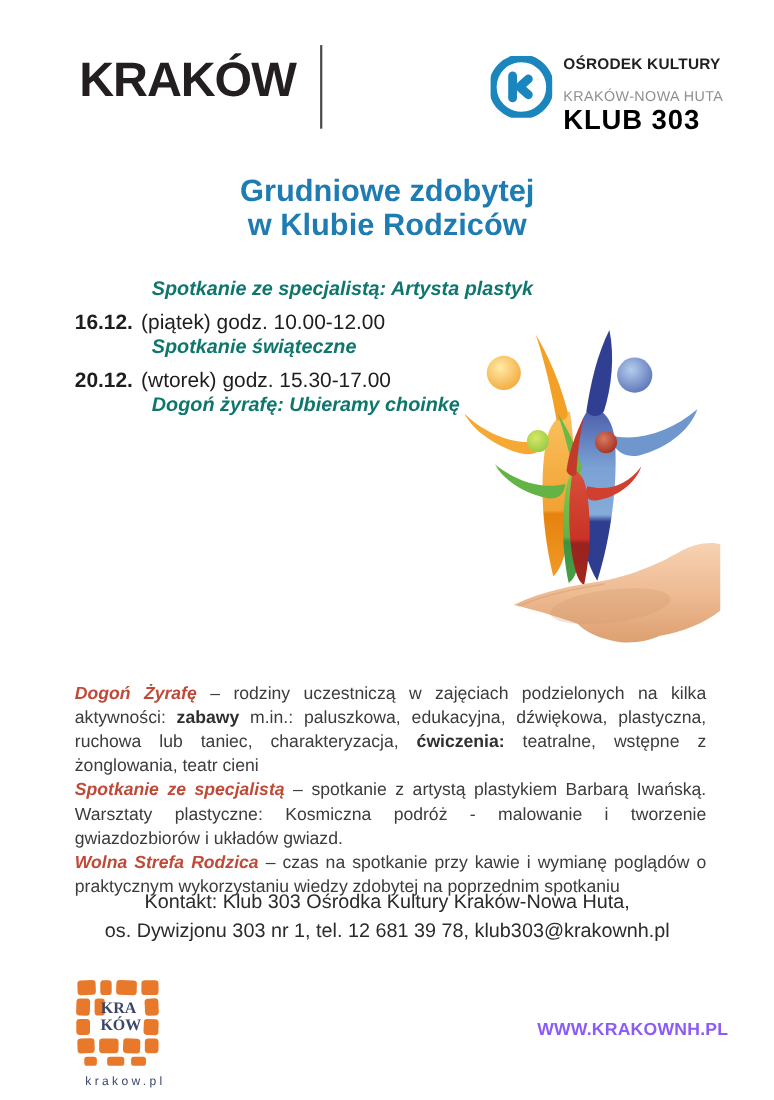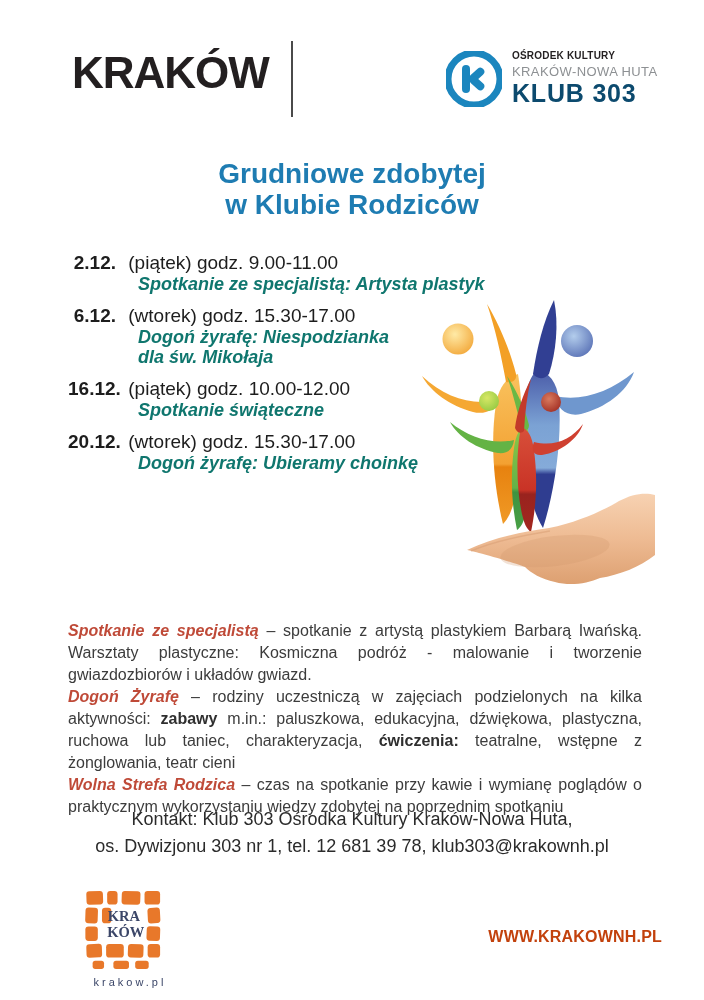--- a/index.html
+++ b/index.html
@@ -11,23 +11,23 @@
   
   .wordmark {
     position:absolute; left:72px; top:48px;
     font-size:44px; font-weight:700; letter-spacing:-1px; color:#231f20;text-align:center;
   }
   .header-divider {
     position:absolute; left:291px; top:41px; width:2px; height:76px; background:#4a4a4a;
   }
   .org-logo { position:absolute; left:446px; top:51px; width:56px; height:56px; }
   .org-text { position:absolute; left:512px; top:51px; line-height:1; }
-  .org-line1 { font-size:10px; font-weight:700; color:#231f20; letter-spacing:0.2px; }
-  .org-line2 { font-size:13px; color:#8d9093; letter-spacing:0.4px; margin-top:4px; }
-  .org-line3 { font-size:25px; font-weight:700; color:#0c4a6e; letter-spacing:0.8px; margin-top:3px; }
+  .org-line1 { font-size:14px; font-weight:700; color:#231f20; letter-spacing:0.2px; }
+  .org-line2 { font-size:13px; color:#8d9093; letter-spacing:0.4px; margin-top:16px; }
+  .org-line3 { font-size:25px; font-weight:700; color:#000000; letter-spacing:0.8px; margin-top:3px; }
 
   
   .title {
     position:absolute; left:0; top:158px; width:704px; text-align:center;
     font-size:28px; font-weight:700; color:#1e7cb2; line-height:31px;
   }
 
   
   .events { position:absolute; left:68px; top:252px; width:420px; }
   .event { margin-bottom:11px; }
@@ -47,27 +47,27 @@
   .seg-lead { color:#bf4a38; font-weight:700; font-style:italic; }
   .seg-bold { font-weight:700; color:#2f2f2f; }
 
   
   .contact {
     position:absolute; left:0; top:806px; width:704px; text-align:center;
     font-size:18px; line-height:27px; color:#2b2b2b;
   }
 
   
-  .krakow-logo { position:absolute; left:78px; top:888px; width:104px; text-align:center; }
+  .krakow-logo { position:absolute; left:62px; top:888px; width:104px; text-align:center; }
   .krakow-logo-sub {
     font-size:11px; letter-spacing:3px; color:#3b4668; margin-top:2px; text-align:center;
   }
   .site-url {
     position:absolute; right:42px; top:928px;
-    font-size:16px; font-weight:700; color:#c2410c; letter-spacing:0.2px;
+    font-size:16px; font-weight:700; color:#8b5cf6; letter-spacing:0.2px;
   }
 </style>
 </head>
 <body>
 
 <div class="page">
 
   <div class="wordmark">KRAKÓW</div>
   <div class="header-divider"></div>
 
@@ -89,31 +89,21 @@
     <div class="org-line3">KLUB 303</div>
   </div>
 
   <div class="title">
     <div>Grudniowe zdobytej</div>
     <div>w Klubie Rodziców</div>
   </div>
 
   <div class="events" id="events-container">
       <div class="event">
-      <div class="event-head">
-        <span class="event-date">2.12.</span><span class="event-info"> (piątek) godz. 9.00-11.00</span>
-      </div>
     <div class="event-desc-line">Spotkanie ze specjalistą: Artysta plastyk</div>
-      </div>
-      <div class="event">
-      <div class="event-head">
-        <span class="event-date">6.12.</span><span class="event-info"> (wtorek) godz. 15.30-17.00</span>
-      </div>
-    <div class="event-desc-line">Dogoń żyrafę: Niespodzianka</div>
-        <div class="event-desc-line">dla św. Mikołaja</div>
       </div>
       <div class="event">
       <div class="event-head">
         <span class="event-date">16.12.</span><span class="event-info"> (piątek) godz. 10.00-12.00</span>
       </div>
     <div class="event-desc-line">Spotkanie świąteczne</div>
       </div>
       <div class="event">
       <div class="event-head">
         <span class="event-date">20.12.</span><span class="event-info"> (wtorek) godz. 15.30-17.00</span>
@@ -201,22 +191,22 @@
     </g>
 
     <g>
       <path d="M62,258 C88,245 118,240 144,236 C174,230 199,218 214,209 C227,202 240,200 250,203 L250,263 C235,275 214,283 195,286 C182,292 164,294 150,290 C136,287 126,281 120,275 C106,270 86,264 74,261 C67,259 63,258 62,258 Z" fill="url(#gradH)"></path>
       <ellipse cx="150" cy="259" rx="55" ry="15" fill="#d1966b" opacity="0.28" transform="rotate(-7 150 259)"></ellipse>
       <path d="M66,259 C92,248 120,243 145,239" fill="none" stroke="#d99f74" stroke-width="1.4" opacity="0.55"></path>
     </g>
   </svg>
 
   <div class="descriptions" id="descriptions-container">
+      <p><span class="seg-lead">Dogoń Żyrafę</span><span> – rodziny uczestniczą w zajęciach podzielonych na kilka aktywności: </span><span class="seg-bold">zabawy</span><span> m.in.: paluszkowa, edukacyjna, dźwiękowa, plastyczna, ruchowa lub taniec, charakteryzacja, </span><span class="seg-bold">ćwiczenia:</span><span> teatralne, wstępne z żonglowania, teatr cieni</span></p>
       <p><span class="seg-lead">Spotkanie ze specjalistą</span><span> – spotkanie z artystą plastykiem Barbarą Iwańską. Warsztaty plastyczne: Kosmiczna podróż - malowanie i tworzenie gwiazdozbiorów i układów gwiazd.</span></p>
-      <p><span class="seg-lead">Dogoń Żyrafę</span><span> – rodziny uczestniczą w zajęciach podzielonych na kilka aktywności: </span><span class="seg-bold">zabawy</span><span> m.in.: paluszkowa, edukacyjna, dźwiękowa, plastyczna, ruchowa lub taniec, charakteryzacja, </span><span class="seg-bold">ćwiczenia:</span><span> teatralne, wstępne z żonglowania, teatr cieni</span></p>
       <p><span class="seg-lead">Wolna Strefa Rodzica</span><span> – czas na spotkanie przy kawie i wymianę poglądów o praktycznym wykorzystaniu wiedzy zdobytej na poprzednim spotkaniu</span></p>
     </div>
 
   <div class="contact">
     <div>Kontakt: Klub 303 Ośrodka Kultury Kraków-Nowa Huta,</div>
     <div>os. Dywizjonu 303 nr 1, tel. 12 681 39 78, klub303@krakownh.pl</div>
   </div>
 
   <div class="krakow-logo">
     <svg width="104" height="82" viewBox="0 0 100 79">

